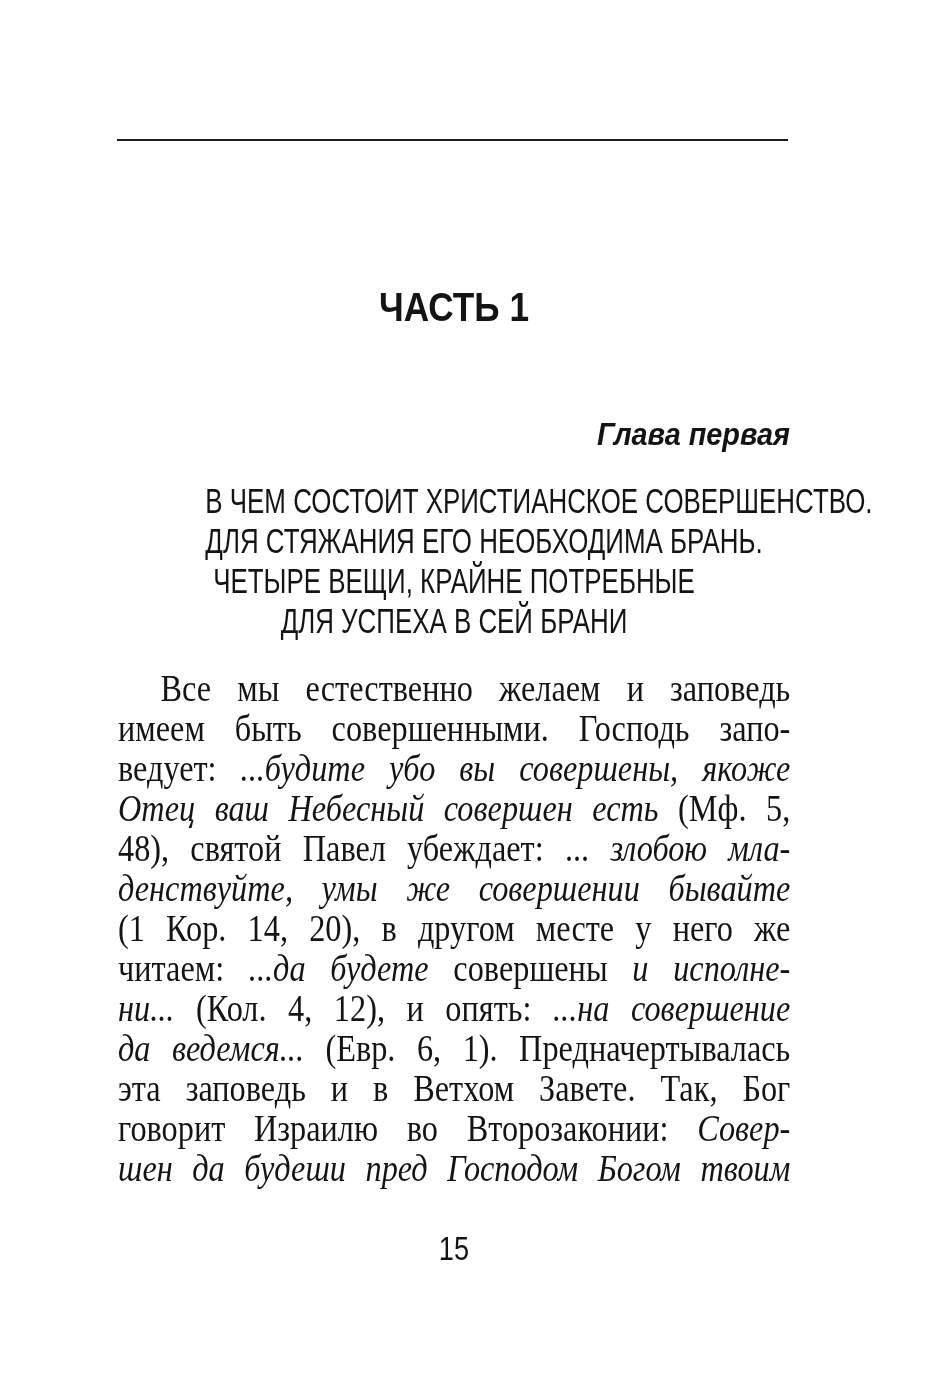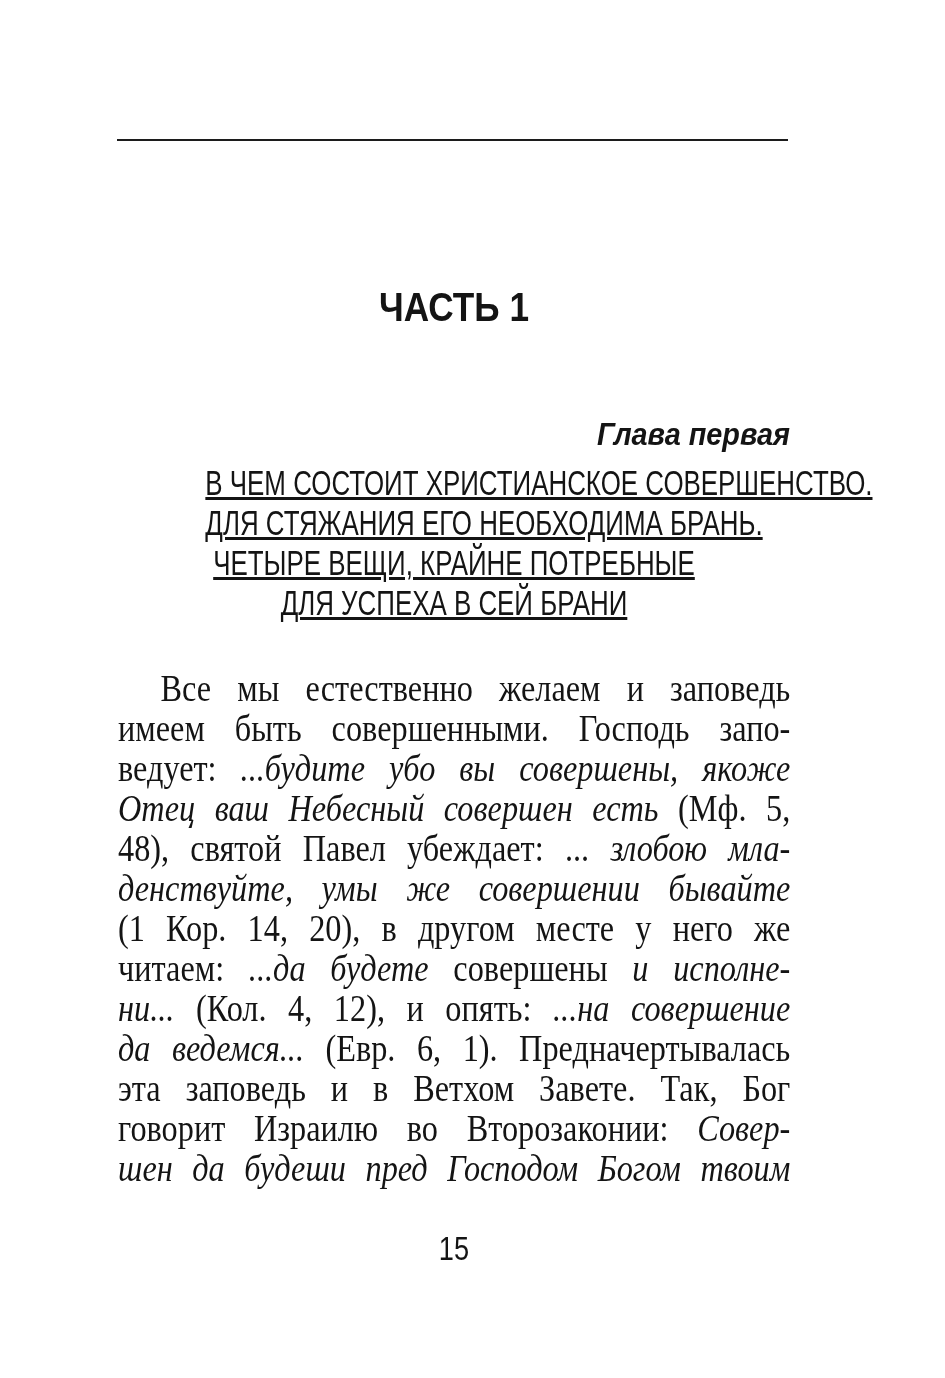--- a/index.html
+++ b/index.html
@@ -38,21 +38,21 @@
     font-style: italic;
     font-weight: 700;
     font-size: 31px;
     line-height: 32px;
     transform: scaleX(0.93);
     transform-origin: right top;
     white-space: nowrap;
   }
   .chapter-title {
     position: absolute;
-    left: 118px; top: 463px; width: 672px; text-decoration: underline;
+    left: 118px; top: 481px; width: 672px;
   }
   .chapter-title .ct-line {
     height: 40px;
     line-height: 40px;
     text-align: center;
     font-family: "Liberation Sans", "DejaVu Sans", sans-serif;
     font-weight: 400;
     font-size: 35px;
     transform: scaleX(0.74);
     transform-origin: center top;

